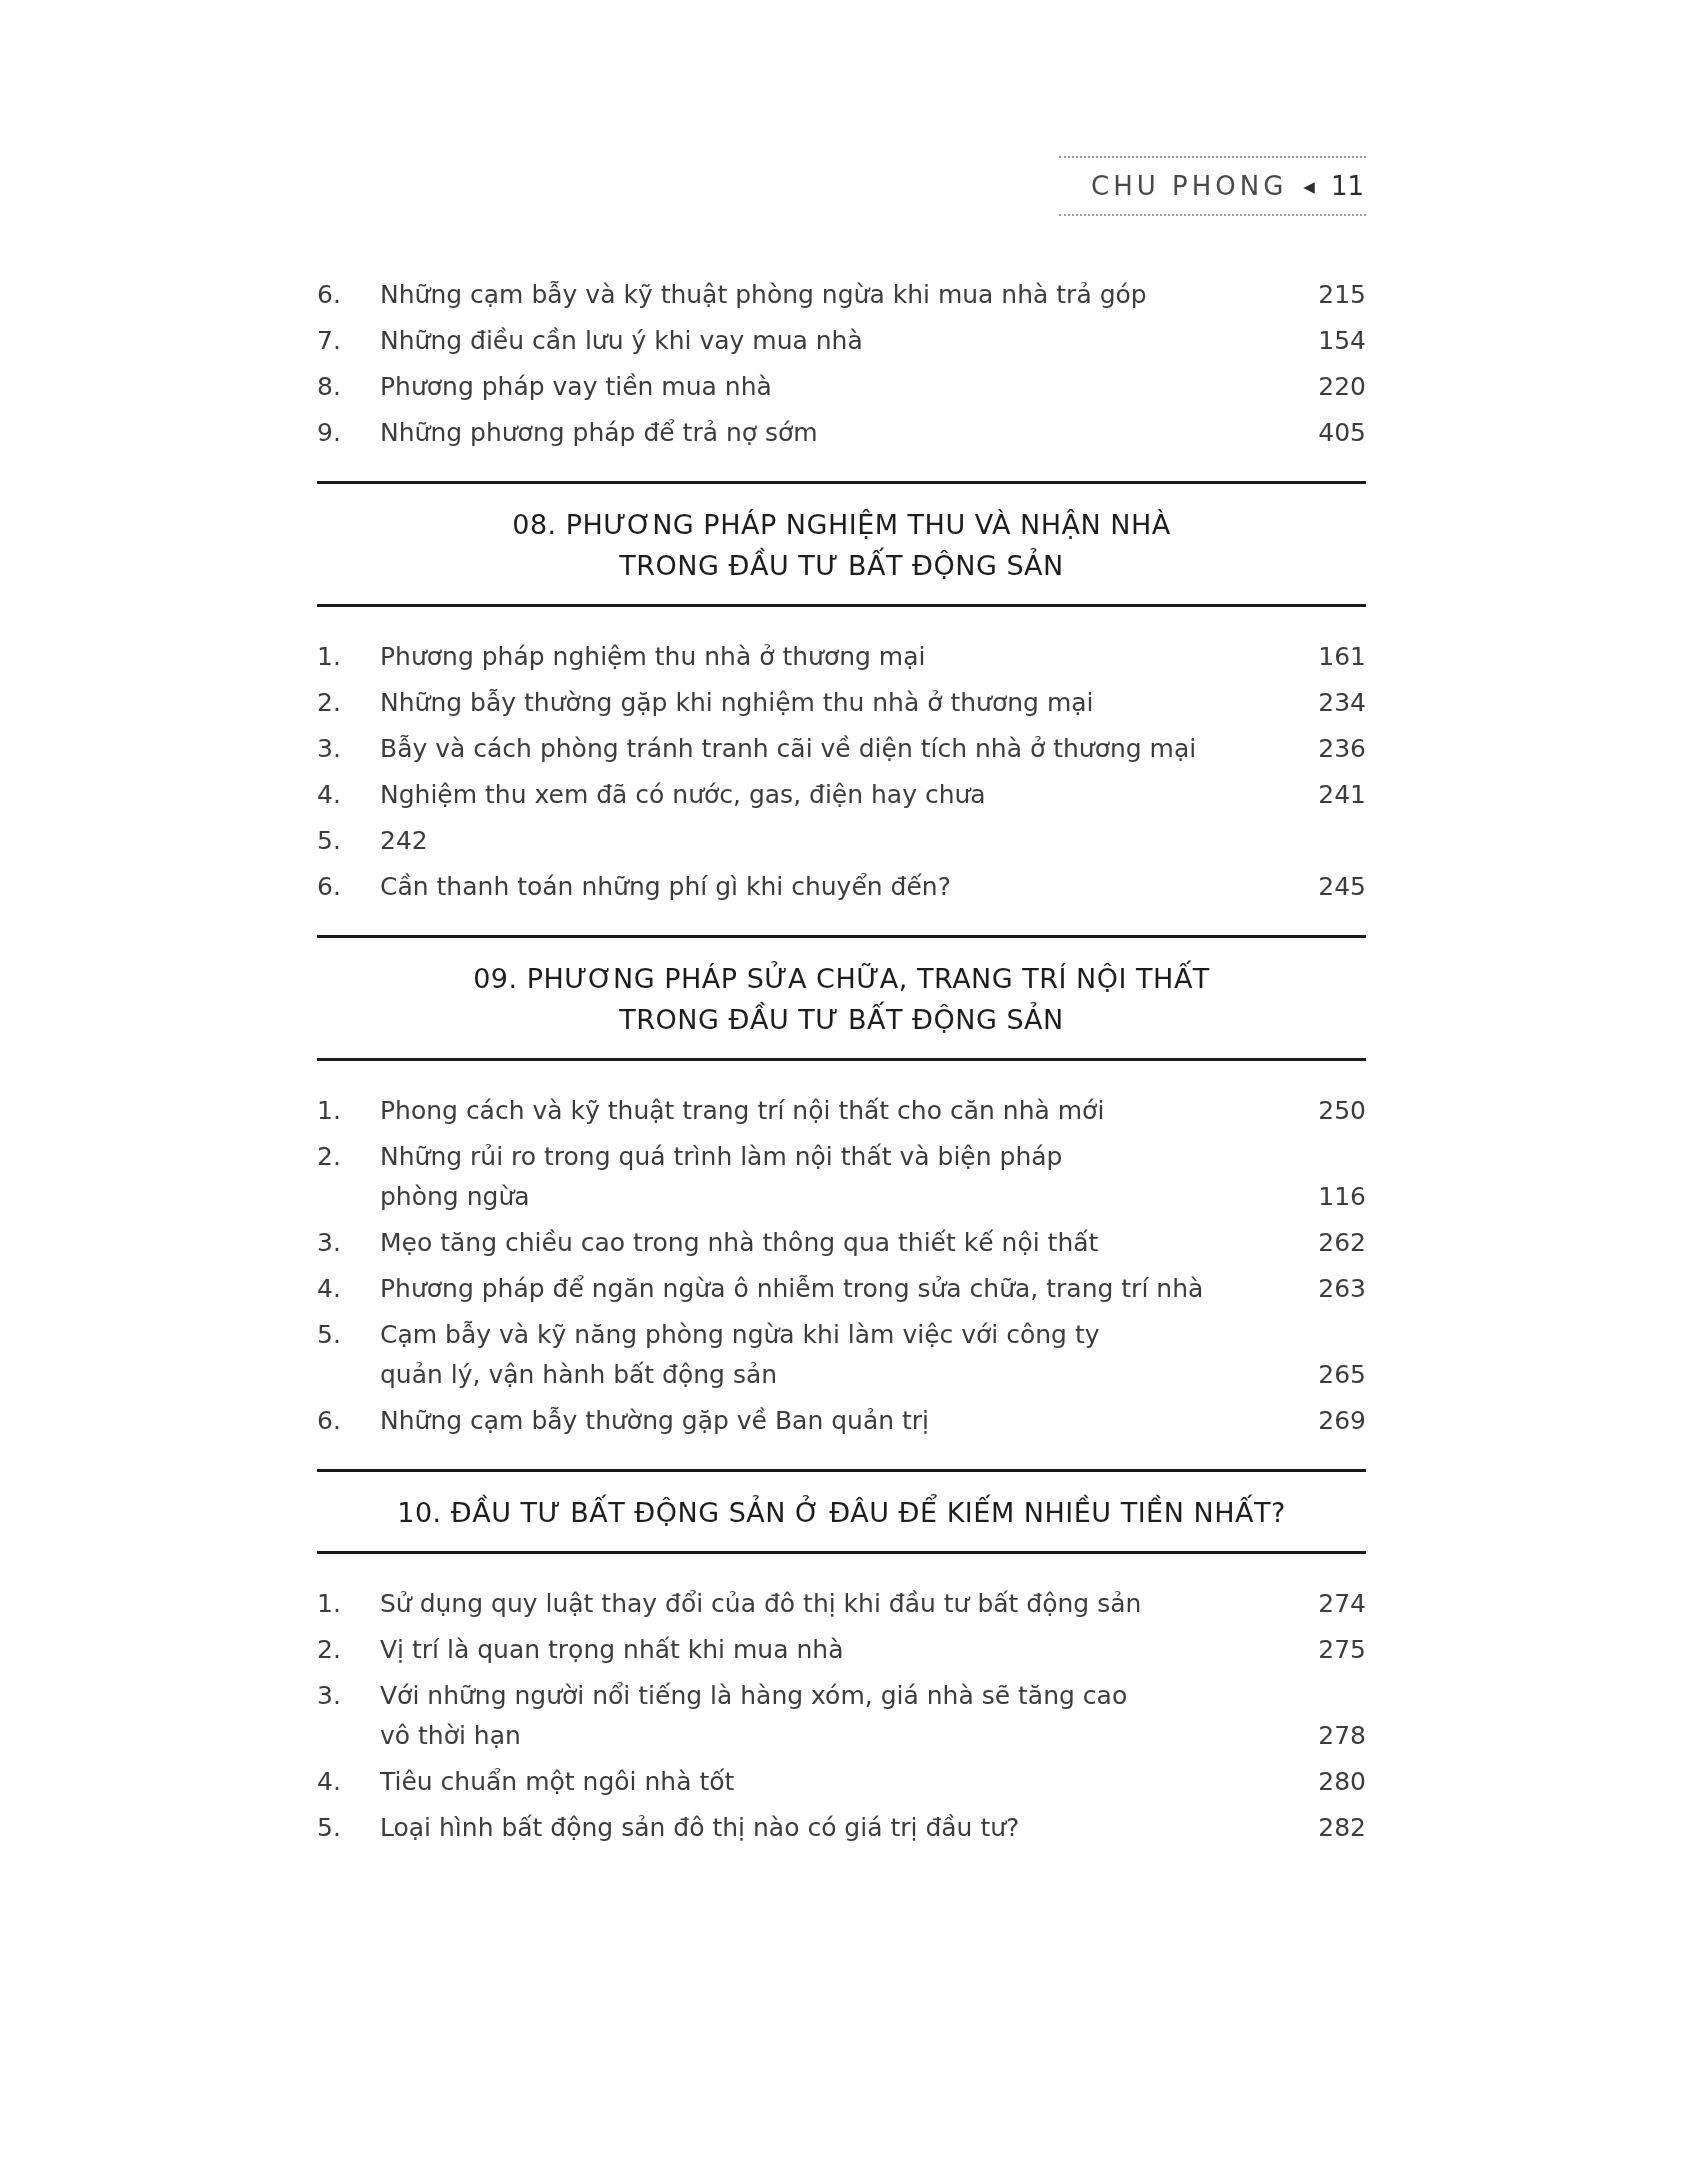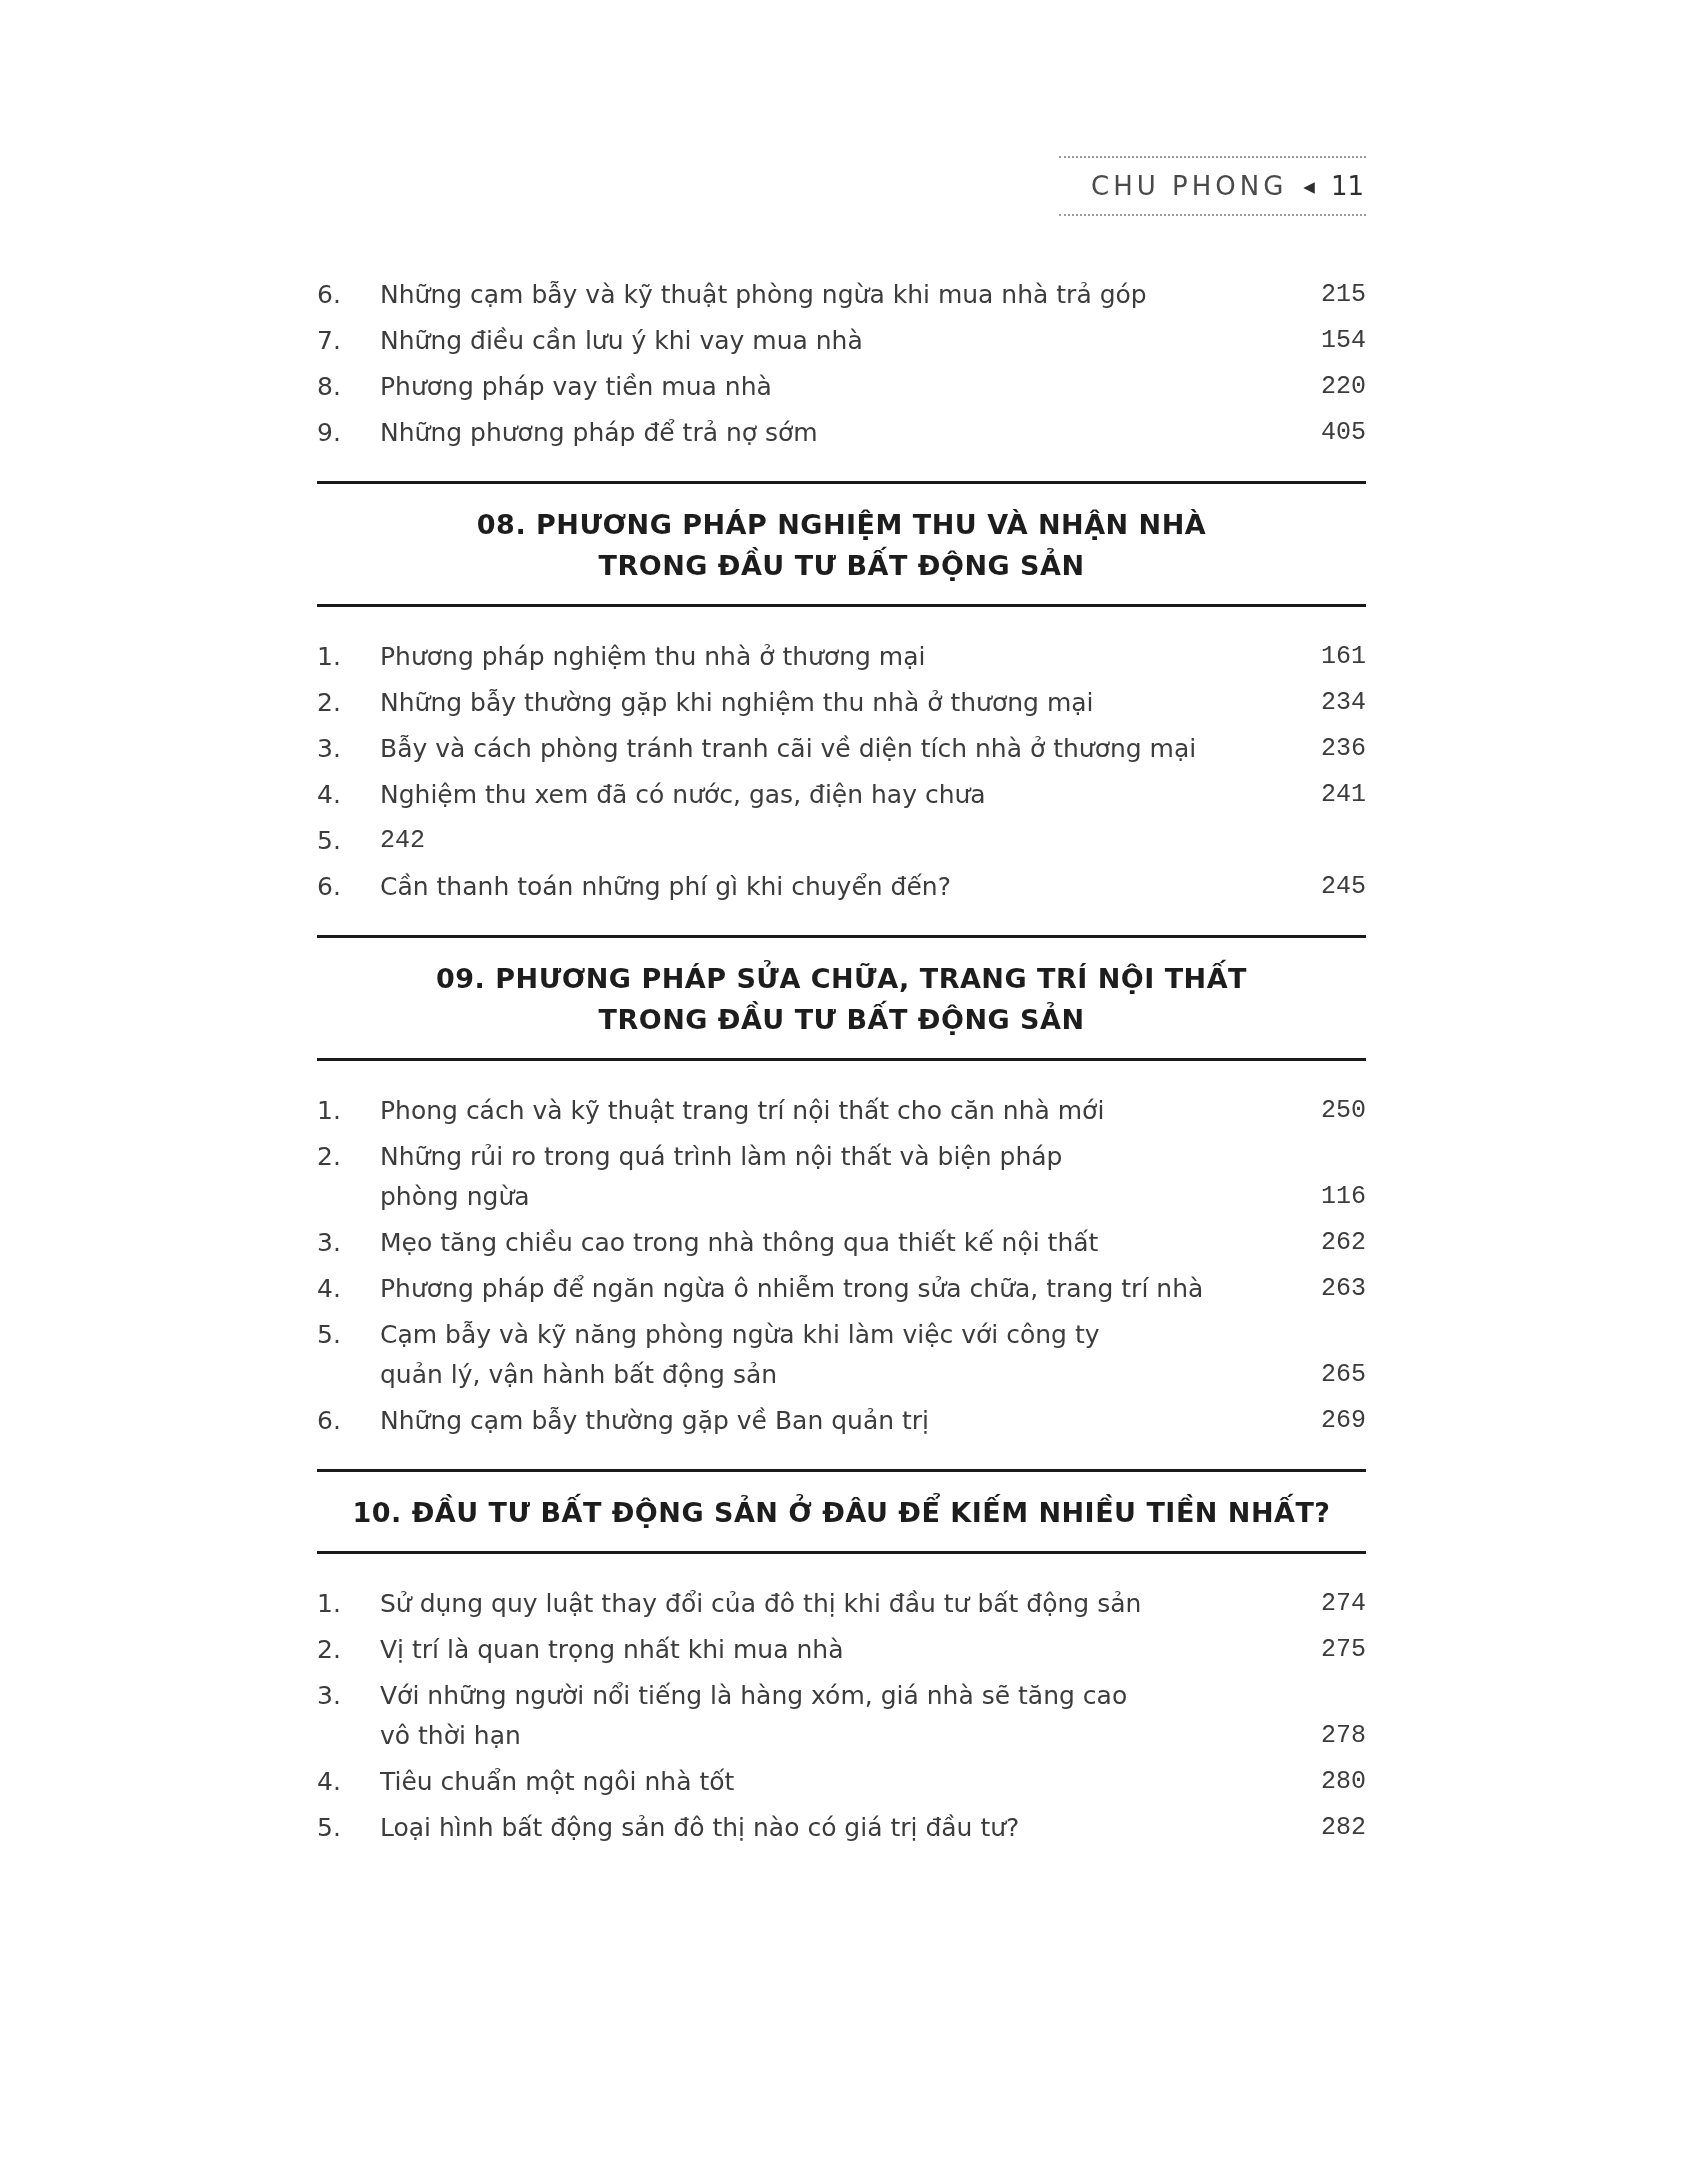--- a/index.html
+++ b/index.html
@@ -48,21 +48,21 @@
     font-size: 26px;
     color: #2e2e2e;
   }
   
   .heading-block {
     border-top: 3px solid #1a1a1a;
     border-bottom: 3px solid #1a1a1a;
     margin: 28px 0 30px;
     padding: 20px 10px 18px;
     text-align: center;
-    font-weight: bold;
+    font-weight: normal;
     font-size: 27px;
     line-height: 41px;
     color: #1d1d1d;
     letter-spacing: 0.5px;
   }
   
   .items { list-style: none; }
   .toc-item {
     display: flex;
     font-size: 25px;
@@ -74,21 +74,20 @@
     flex: 0 0 63px;
     align-self: flex-start;
   }
   .item-title {
     flex: 1;
     padding-right: 24px;
   }
   .item-page {
     align-self: flex-end;
     white-space: nowrap;
-    font-family: Liberation Mono, monospace;
   }
 </style>
 </head>
 <body>
 
 <div class="page">
   <div class="content">
 
     <div class="header-row">
       <div class="header-box">

